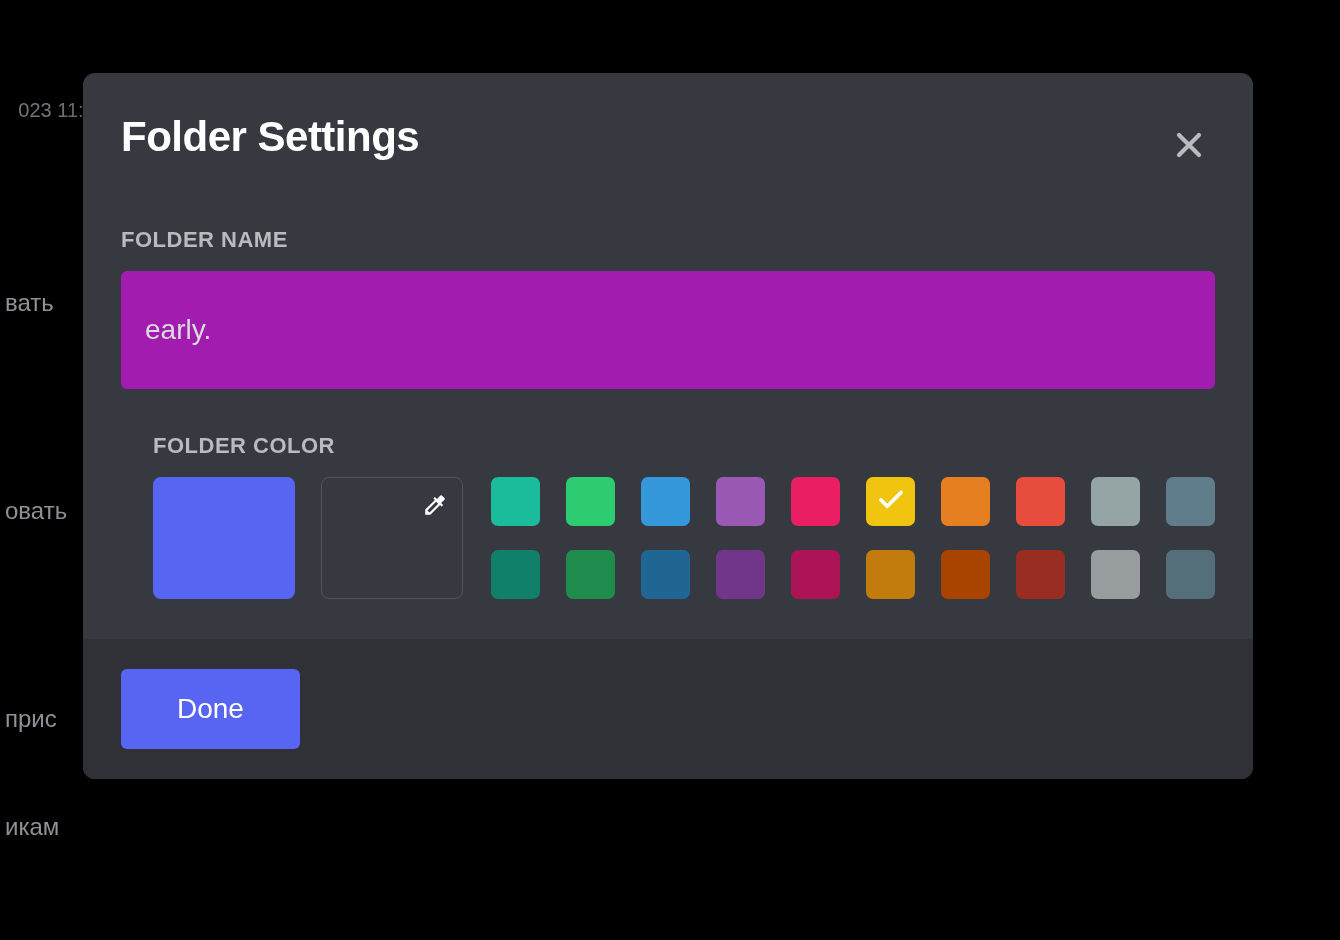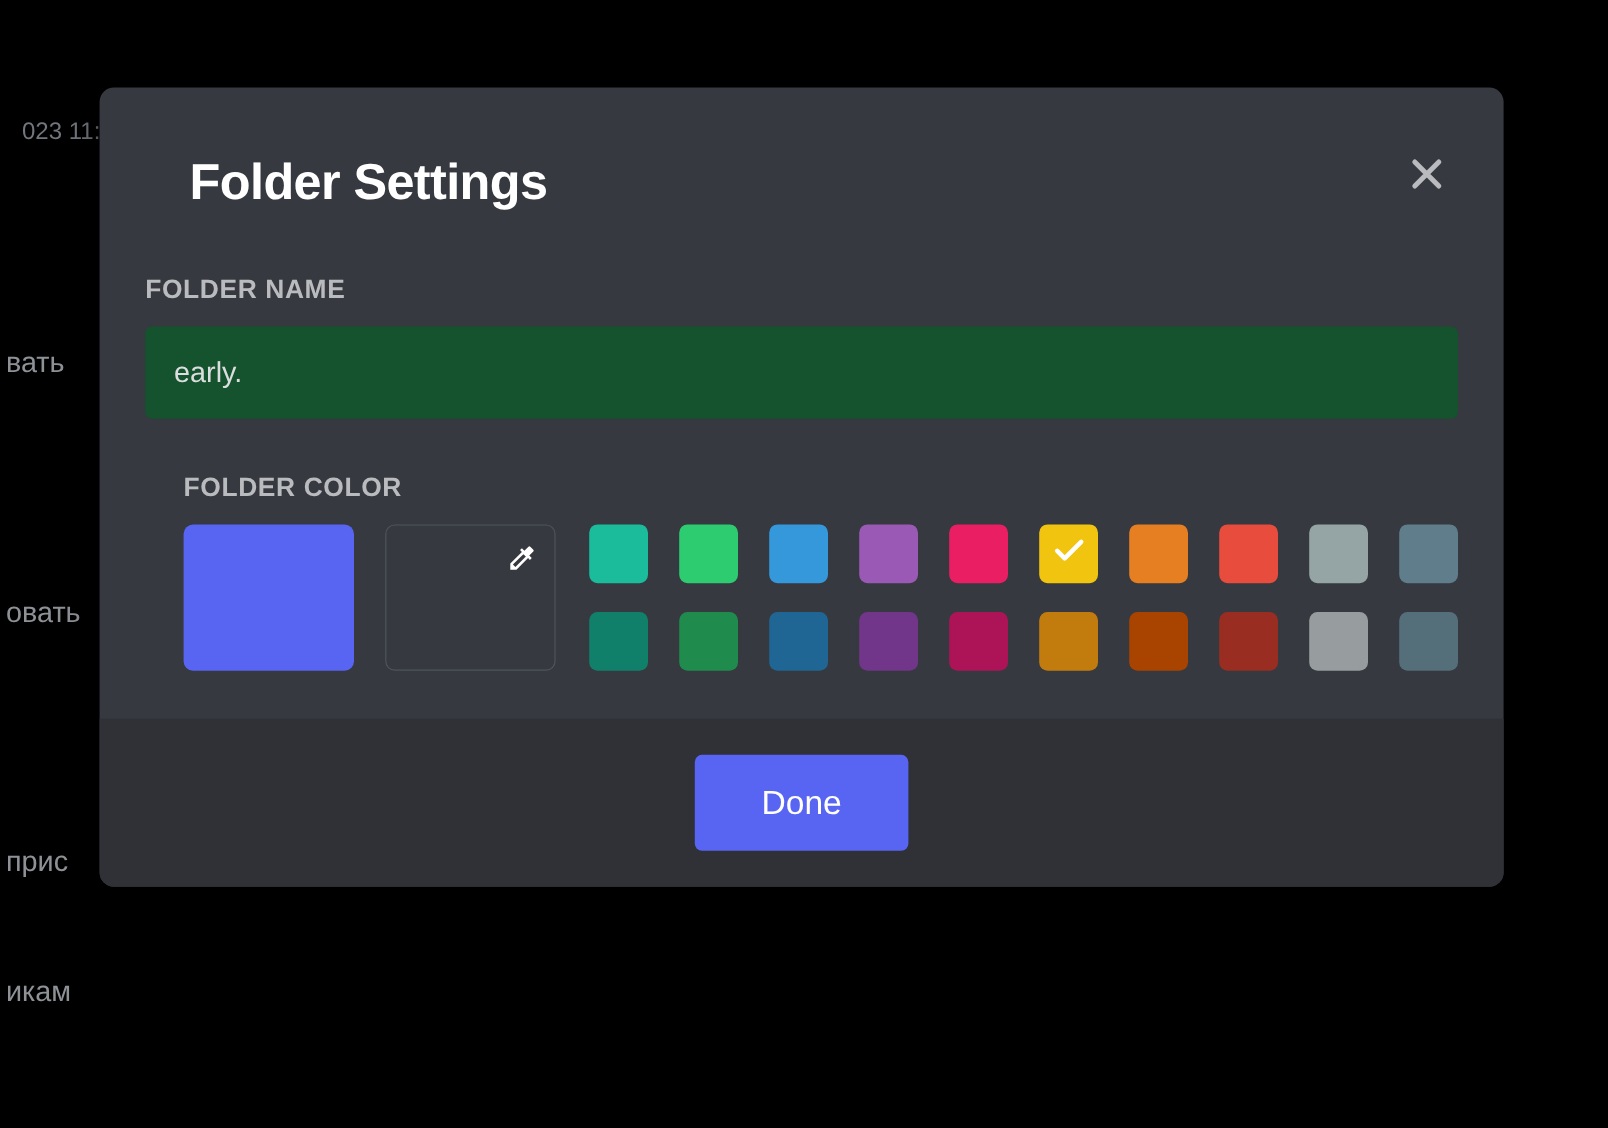--- a/index.html
+++ b/index.html
@@ -40,22 +40,21 @@
       box-shadow: 0 8px 30px rgba(0,0,0,0.5);
       display: flex;
       flex-direction: column;
     }
     .modal-body {
       padding: 40px 38px 40px 38px;
     }
     .modal-header {
       display: flex;
       justify-content: space-between;
-      align-items: flex-end;
-      margin-left: 37px;
+      align-items: flex-start;
     }
     .modal-title {
       color: #ffffff;
       font-size: 42px;
       font-weight: 700;
       letter-spacing: -0.5px;
     }
     .close-btn {
       color: #b9bbbe;
       cursor: pointer;
@@ -73,26 +72,26 @@
       color: #b9bbbe;
       font-size: 22px;
       font-weight: 700;
       text-transform: uppercase;
       letter-spacing: 0.5px;
       margin-bottom: 18px;
       margin-top: 18px;
     }
     .text-input {
       width: 100%;
-      height: 77px;
-      background: #14532d;
+      height: 118px;
+      background: #a21caf;
       border: none;
       border-radius: 6px;
       color: #dcddde;
-      font-size: 24px;
+      font-size: 28px;
       padding: 0 24px;
       outline: none;
       font-family: inherit;
     }
     .color-section {
       margin-top: 44px;
       padding-left: 32px;
     }
     .color-area {
       display: flex;
@@ -147,21 +146,21 @@
       color: #ffffff;
     }
     .check-icon svg {
       width: 30px;
       height: 30px;
     }
     .modal-footer {
       background: #2f3136;
       padding: 30px 38px;
       display: flex;
-      justify-content: center;
+      justify-content: flex-start;
       border-radius: 0 0 12px 12px;
     }
     .done-btn {
       background: #5865f2;
       color: #ffffff;
       font-size: 28px;
       font-weight: 500;
       border: none;
       border-radius: 6px;
       padding: 24px 56px;

